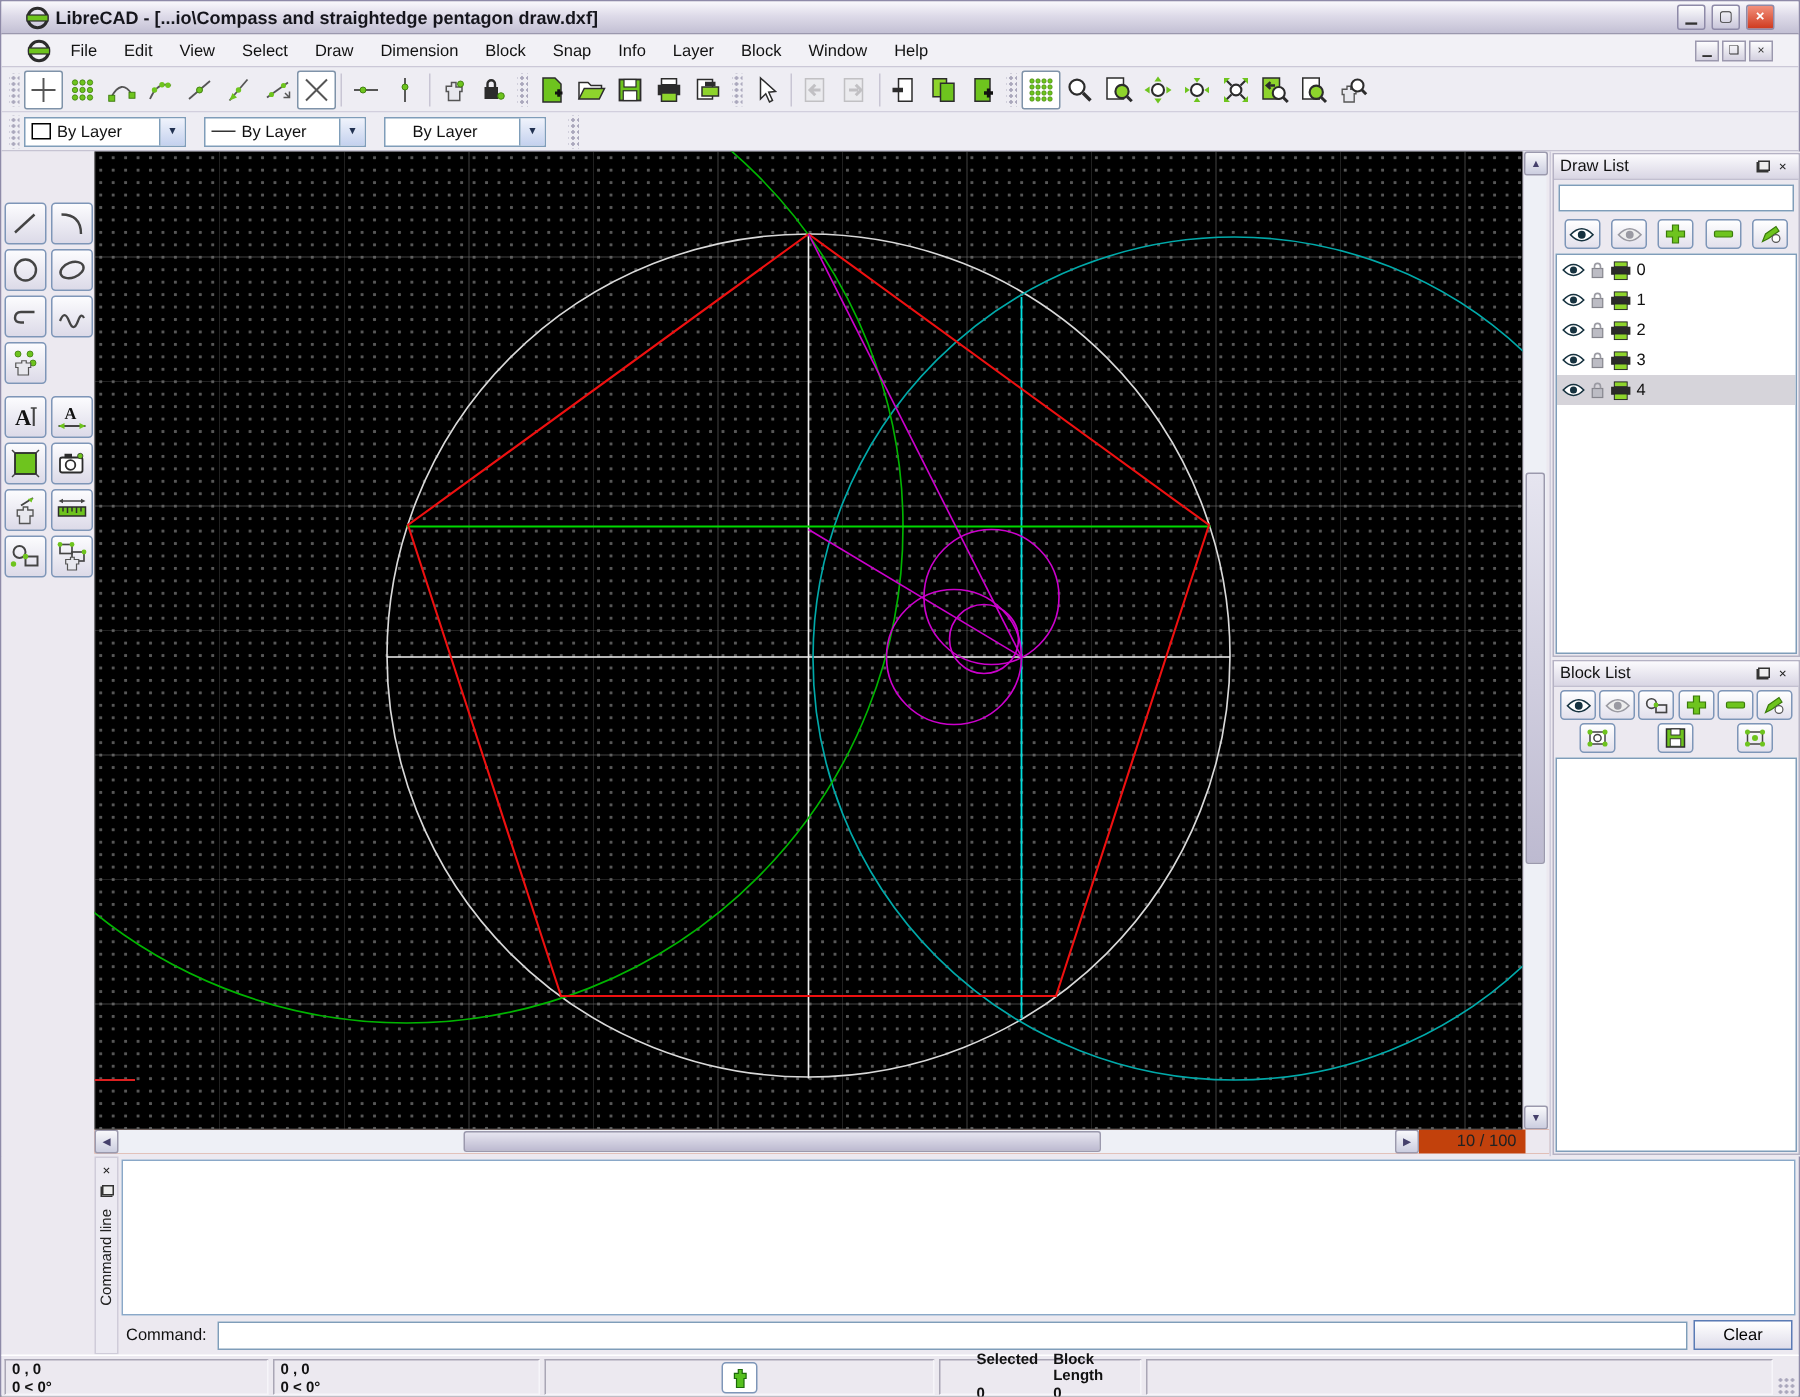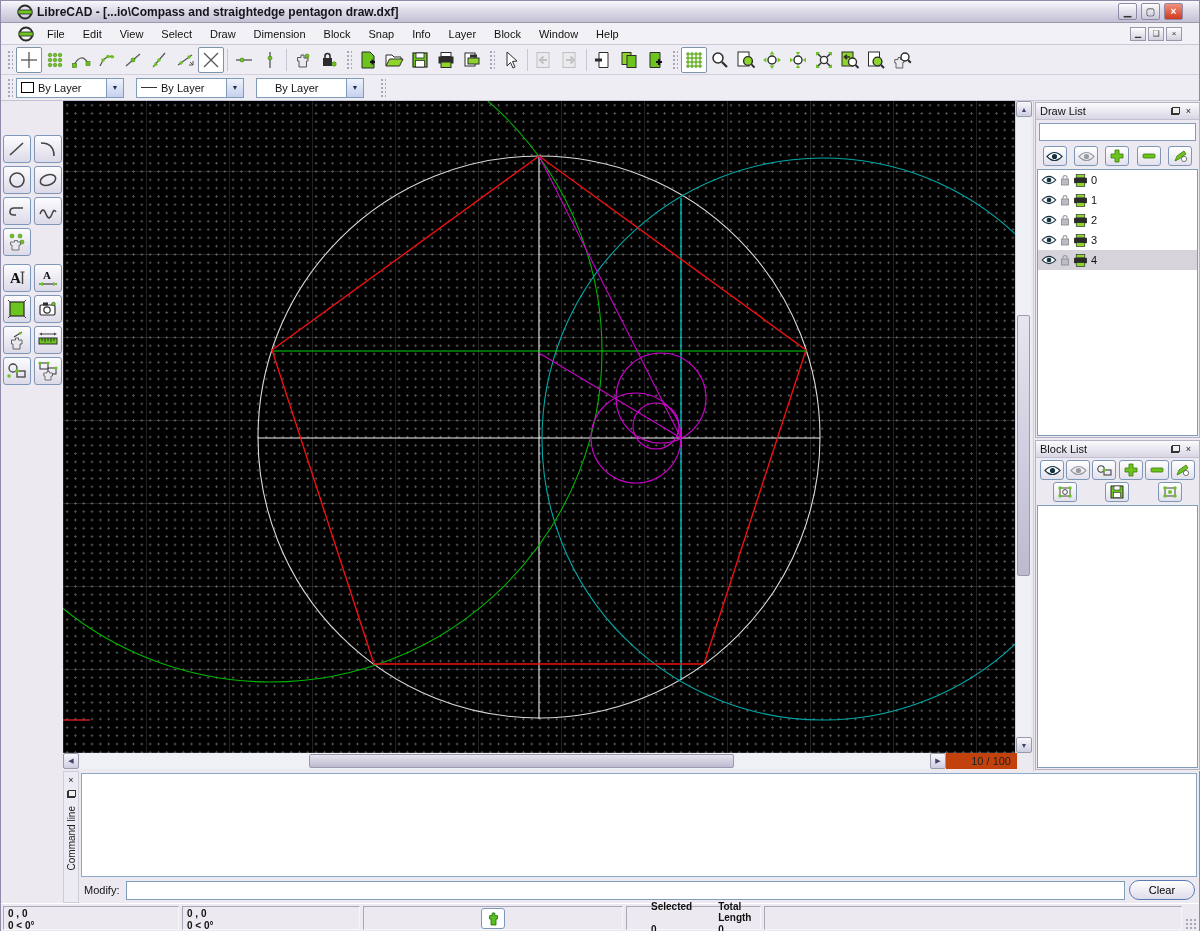--- a/index.html
+++ b/index.html
@@ -96,31 +96,31 @@
   
   .command-dock{flex:0 0 132px;height:132px;display:flex;background:#ece9f0;}
   .cmd-spacer{width:62px;flex:0 0 62px;}
   .cmd-side{width:16px;flex:0 0 16px;border:1px solid #cfccd9;background:#eceaf2;display:flex;flex-direction:column;align-items:center;padding-top:2px;gap:2px;}
   .cmd-side .vlabel{writing-mode:vertical-rl;transform:rotate(180deg);font-size:10px;color:#222;margin-top:4px;}
   .cmd-content{flex:1;display:flex;flex-direction:column;padding:2px 2px 2px 2px;}
   .cmd-history{flex:1;background:#fff;border:1px solid #8aa8c8;}
   .cmd-row{height:22px;flex:0 0 22px;display:flex;align-items:center;margin-top:2px;gap:4px;}
   .cmd-label{padding:0 3px;}
   .cmd-input{flex:1;height:19px;border:1px solid #7f9db9;background:#fff;font-family:"Liberation Sans",sans-serif;font-size:11px;padding:0 3px;}
-  .clear-btn{width:66px;height:20px;border:1px solid #5a7bb5;border-radius:10px;background:linear-gradient(#ffffff,#dfddea);
+  .clear-btn{width:66px;height:20px;border:1px solid #5a7bb5;border-radius:0;background:linear-gradient(#ffffff,#dfddea);
     font-family:"Liberation Sans",sans-serif;font-size:11px;margin-right:2px;}
 
   
   .statusbar{flex:0 0 29px;height:29px;display:flex;align-items:stretch;background:#ece9f0;border-top:1px solid #fff;padding:2px 2px;gap:3px;}
   .sb-panel{border:1px solid;border-color:#a9a6b5 #f6f5f9 #f6f5f9 #a9a6b5;padding:1px 4px;font-size:10px;line-height:1.15;color:#111;font-weight:bold;}
   .sb-coord{width:176px;flex:0 0 176px;}
   .sb-coord2{width:178px;flex:0 0 178px;}
   .sb-mid{flex:1;display:flex;align-items:center;justify-content:center;}
   .handbtn{width:24px;height:21px;border:1px solid #7e96b8;border-radius:3px;background:#fff;display:flex;align-items:center;justify-content:center;padding:0;}
-  .sb-sel{width:135px;flex:0 0 135px;display:grid;grid-template-columns:auto auto;column-gap:26px;align-content:center;padding-left:24px;}
+  .sb-sel{width:135px;flex:0 0 135px;display:grid;grid-template-columns:auto auto;column-gap:10px;align-content:center;padding-left:24px;}
   .sb-right{width:418px;flex:0 0 418px;}
   .grip{width:12px;flex:0 0 12px;background-image:radial-gradient(#a9a6bb 1px,transparent 1.3px);background-size:4px 4px;background-position:bottom right;align-self:flex-end;height:12px;}
 </style>
 </head>
 <body>
 
 <div class="window">
 
   <div class="titlebar">
     <svg class="logo" viewBox="0 0 16 16">
@@ -820,21 +820,21 @@
     <div class="cmd-side">
       <span class="pico">×</span>
       <span class="pico">
           <span class="float-ico"></span>
         </span>
       <span class="vlabel">Command line</span>
     </div>
     <div class="cmd-content">
       <div class="cmd-history"></div>
       <div class="cmd-row">
-        <span class="cmd-label">Modify:</span>
+        <span class="cmd-label">Command:</span>
         <input class="cmd-input" value="" style="">
         <button class="clear-btn">Clear</button>
       </div>
     </div>
   </div>
 
   <div class="statusbar">
     <div class="sb-panel sb-coord">
       <div>0 , 0</div>
       <div>0 &lt; 0°</div>
@@ -845,21 +845,21 @@
     </div>
     <div class="sb-panel sb-mid">
       <button class="handbtn">
         <svg width="15" height="15" viewBox="0 0 15 15">
             <path d="M5 14 V8 H3.6 L3.6 4.6 H6.2 V2 h2.6 v2.6 h2.6 V8 H10 v6 z" fill="#56c01e" stroke="#1c6a08" stroke-width=".8"></path>
           </svg>
       </button>
     </div>
     <div class="sb-panel sb-sel">
       <span>Selected</span>
-      <span>Total Length</span>
+      <span>Block Length</span>
       <span>0</span>
       <span>0</span>
     </div>
     <div class="sb-panel sb-right"></div>
     <div class="grip"></div>
   </div>
 
 </div>
 
 </body></html>

